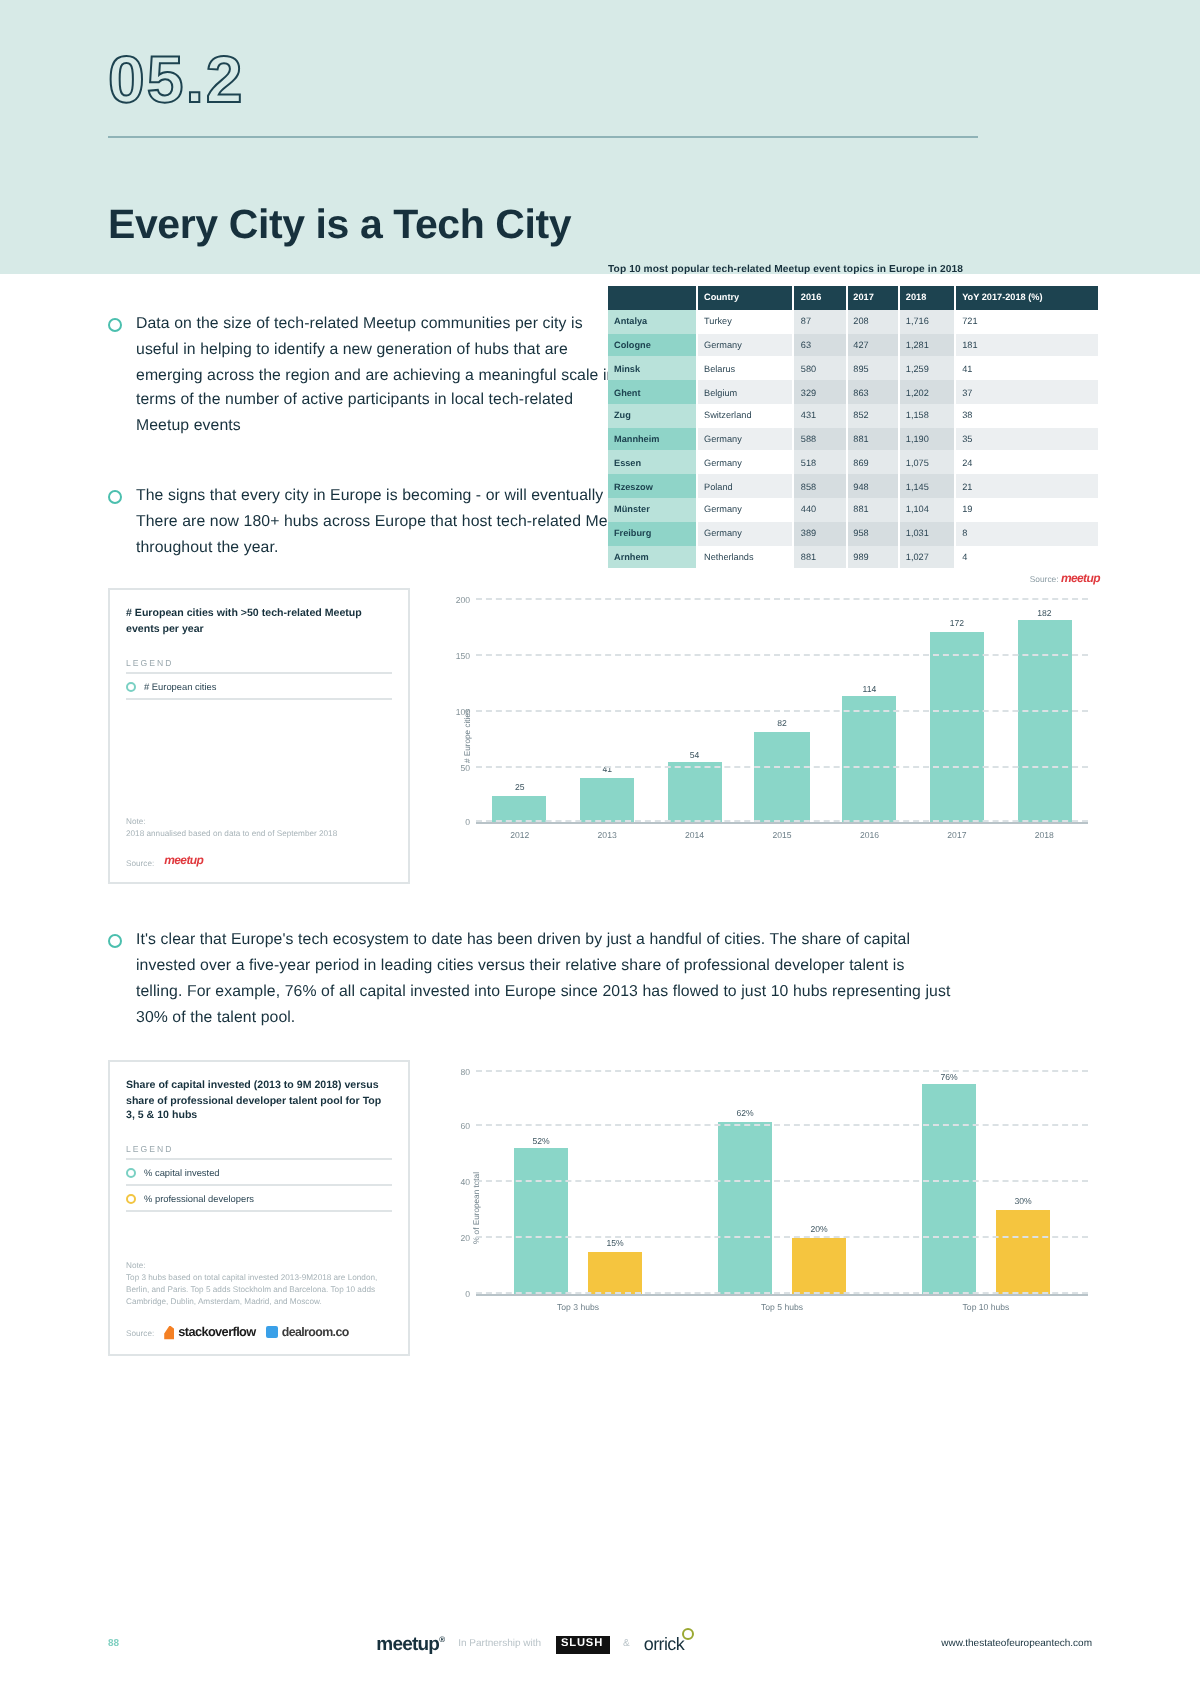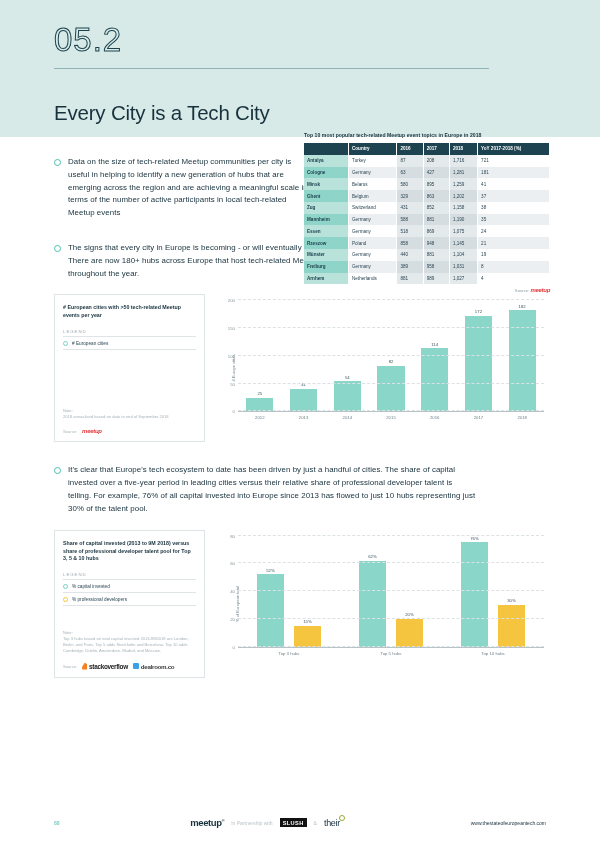--- a/index.html
+++ b/index.html
@@ -14,36 +14,36 @@
 
   
   .header {
     background: #d7eae7;
     height: 137px;
     padding: 22px 54px 0 54px;
     position: relative;
   }
   .chapter-num {
     font-size: 33px;
-    font-weight: 400;
+    font-weight: 700;
     letter-spacing: 1px;
     color: transparent;
     -webkit-text-stroke: 1px #1d4350;
     text-stroke: 1px #1d4350;
     line-height: 1.1;
     font-family: "Liberation Sans", sans-serif;
   }
   .header-rule {
     border-top: 1px solid #8fb3b7;
     margin: 10px 0 13px 0;
     width: 435px;
   }
   .header-title {
     font-size: 20.5px;
-    font-weight: 400;
+    font-weight: 700;
     color: #17313d;
     letter-spacing: -0.2px;
     margin-top: 32px;
   }
 
   
   .content { padding: 0 54px; position: relative; }
 
   .para-row { display: flex; align-items: flex-start; margin-top: 19px; }
   .bullet {
@@ -527,18 +527,18 @@
 <div class="footer">
   <span class="page-no">88</span>
   <div class="footer-center">
     <span class="logo-atomico">
       <span>meetup</span><sup>®</sup>
     </span>
     <span class="partner-txt">In Partnership with</span>
     <span class="logo-slush">SLUSH</span>
     <span class="amp">&amp;</span>
     <span class="logo-orrick">
-      <span>their</span>
+      <span>orrick</span>
       <span class="orrick-dot"></span>
     </span>
   </div>
   <span class="footer-url">www.thestateofeuropeantech.com</span>
 </div>
 
 </body></html>

